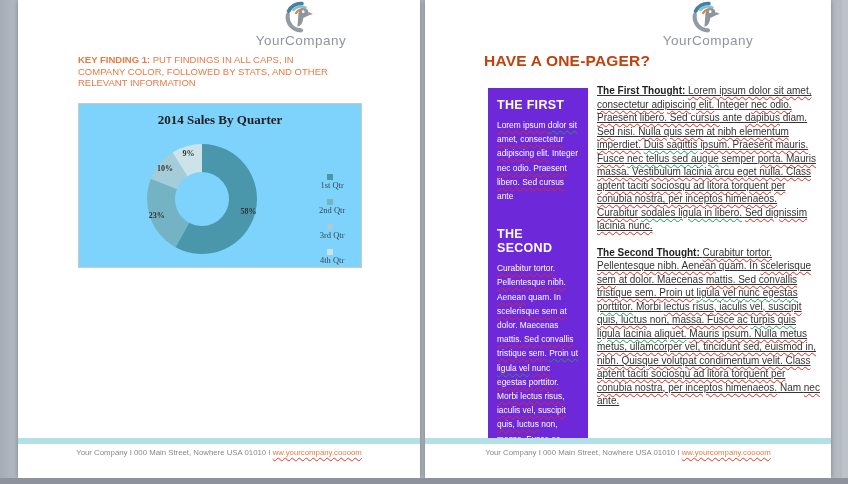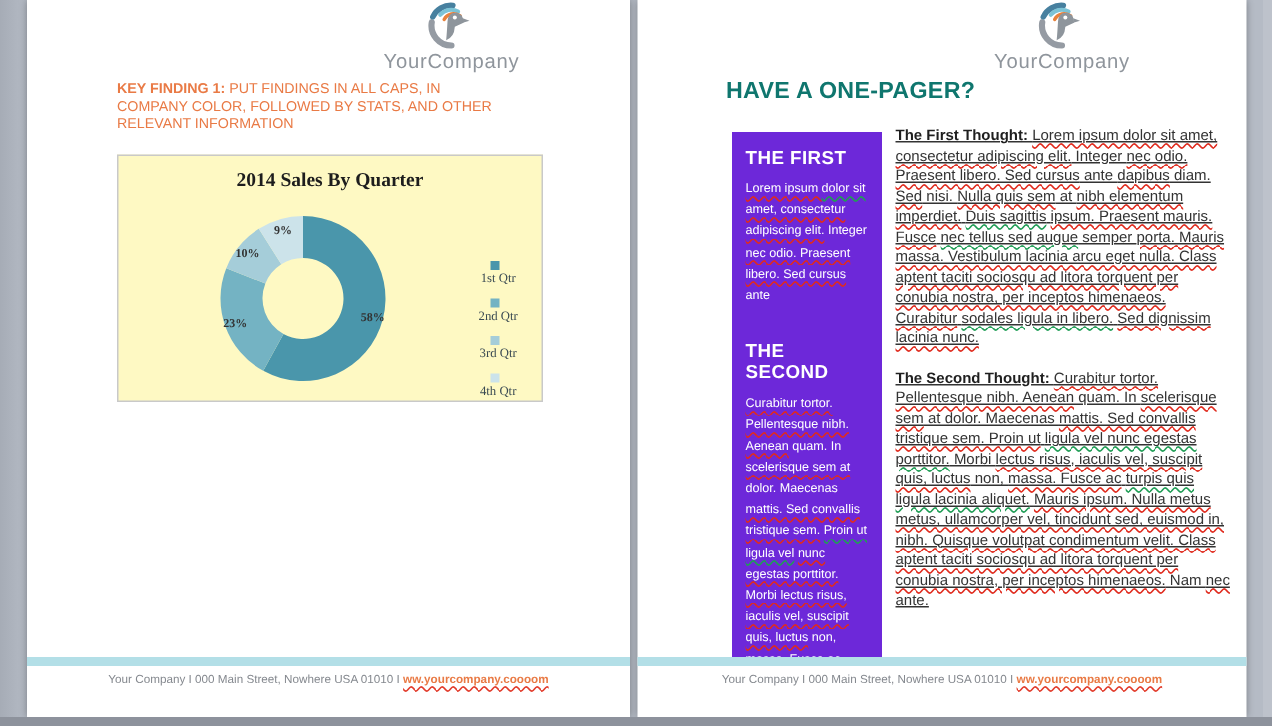--- a/index.html
+++ b/index.html
@@ -26,48 +26,48 @@
   .logo-word { font-size:13.5px; color:#8f959c; letter-spacing:.5px; }
 
   
   .key-finding {
     position:absolute; left:60px; top:54px; width:264px;
     font-size:9.5px; line-height:11.5px; color:#e97a45; font-weight:bold;
   }
   .key-finding .kf-rest { font-weight:normal; }
   .chart-frame {
     position:absolute; left:60px; top:103px; width:284px; height:165px;
-    border:1px solid #c9c9c9; background:#fef9c3;
+    border:1px solid #c9c9c9; background:#7dd3fc;
   }
   .chart-title {
     position:absolute; top:8px; left:0; width:100%; text-align:center;
     font-family:"Liberation Serif", serif; font-weight:bold; font-size:13px; color:#1d1d1d;
   }
   .donut-wrap { position:absolute; left:58px; top:30px; width:130px; height:130px; }
   .donut-label { font-family:"Liberation Serif", serif; font-size:8px; font-weight:bold; fill:#333; }
   .legend { position:absolute; left:240px; top:70px; list-style:none; }
   .legend li { display:flex; align-items:center; margin-bottom:9px;
     font-family:"Liberation Serif", serif; font-size:8.5px; color:#3a4a52;flex-direction:column; }
   .legend .swatch { width:6px; height:6px; margin-right:4px; display:inline-block; }
 
   
   .footer-rule { position:absolute; left:0; top:438px; width:100%; height:6px; background:#b3dfe7; }
   .footer-text {
     position:absolute; left:0; top:448px; width:100%; text-align:center;
     font-size:7.8px; color:#85898f;
   }
   .footer-link {
     color:#e97a45; text-decoration-line:underline; text-decoration-style:wavy;
-    text-decoration-color:#e23a2a; text-decoration-thickness:1px; text-underline-offset:2px;font-weight:bold;
+    text-decoration-color:#e23a2a; text-decoration-thickness:1px; text-underline-offset:2px;
   }
 
   
   .page-heading {
     position:absolute; left:59px; top:52px;
-    font-size:15.5px; font-weight:bold; color:#0f766e; letter-spacing:.2px;
+    font-size:15.5px; font-weight:bold; color:#c2410c; letter-spacing:.2px;
   }
   .sidebar {
     position:absolute; left:63px; top:88px; width:100px; height:352px;
     background:#6d28d9; color:#ffffff; padding:10px 9px; overflow:hidden;
   }
   .sidebar h3 { font-size:12.5px; font-weight:bold; letter-spacing:.3px; margin-bottom:6px; }
   .sidebar h3.second { margin-top:24px; }
   .sidebar p { font-size:8.4px; line-height:14.2px; }
   .main-col { position:absolute; left:172px; top:84px; width:224px; }
   .main-col p { font-size:10px; line-height:13.5px; color:#333;text-decoration:underline; }

